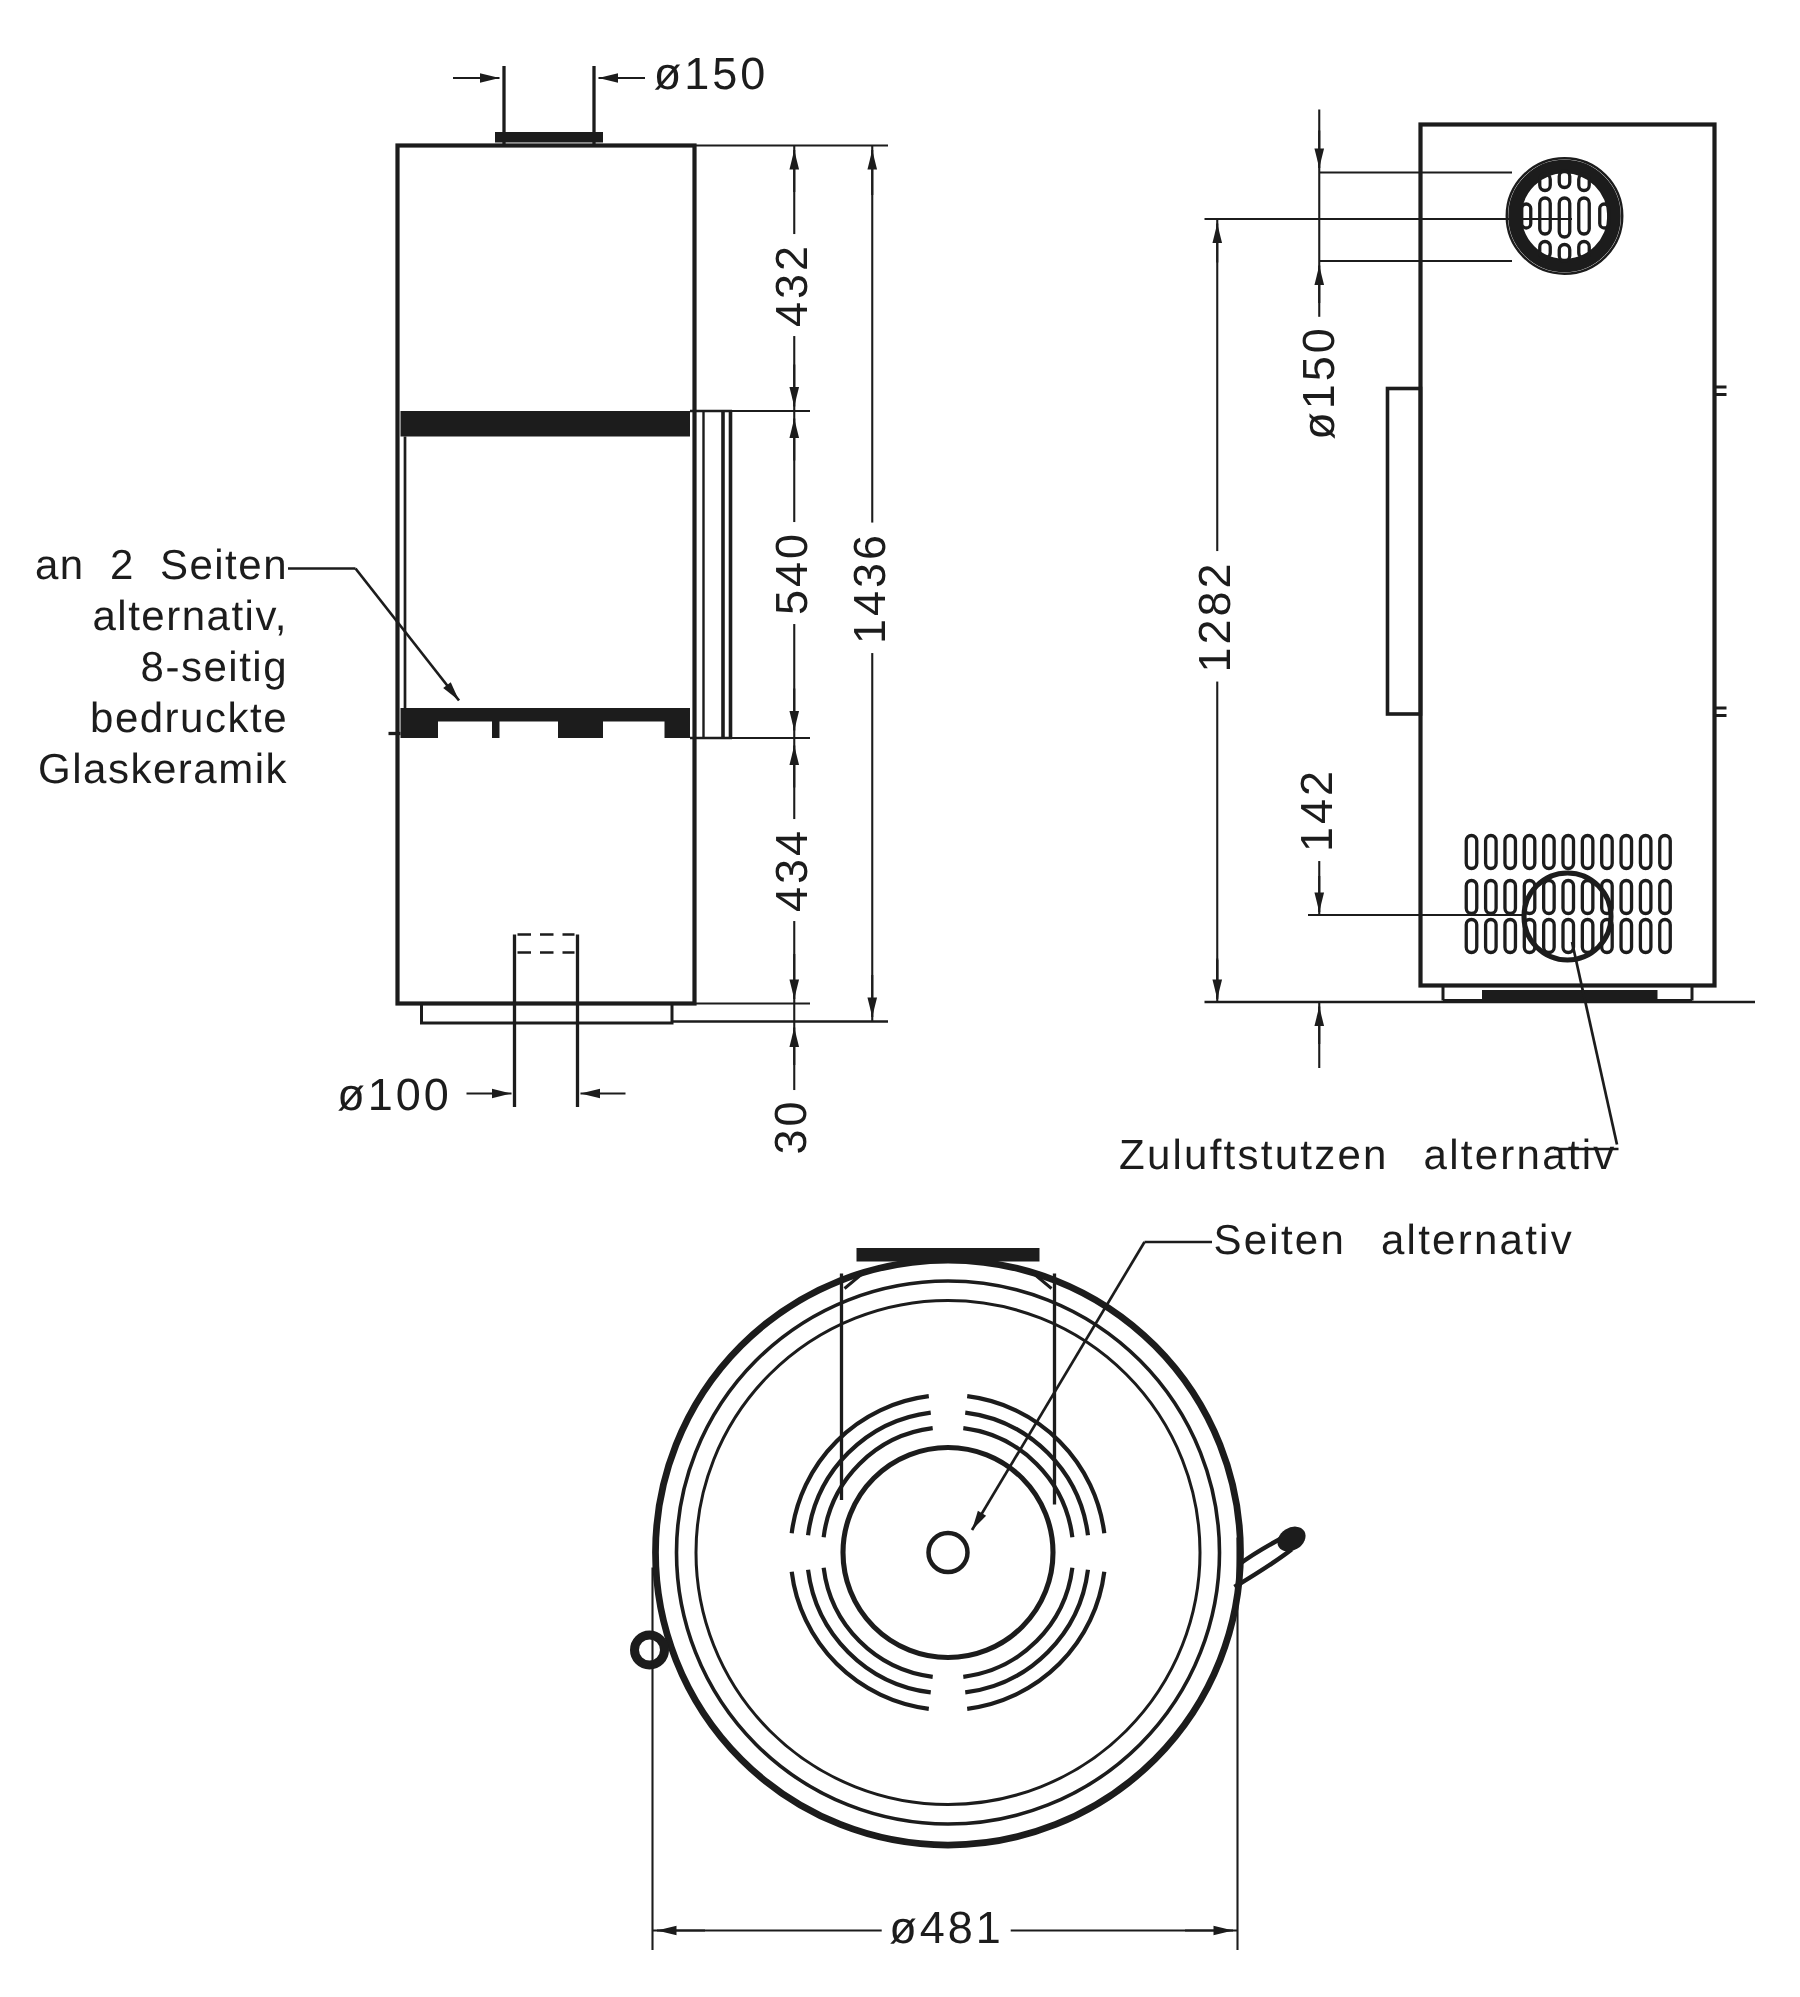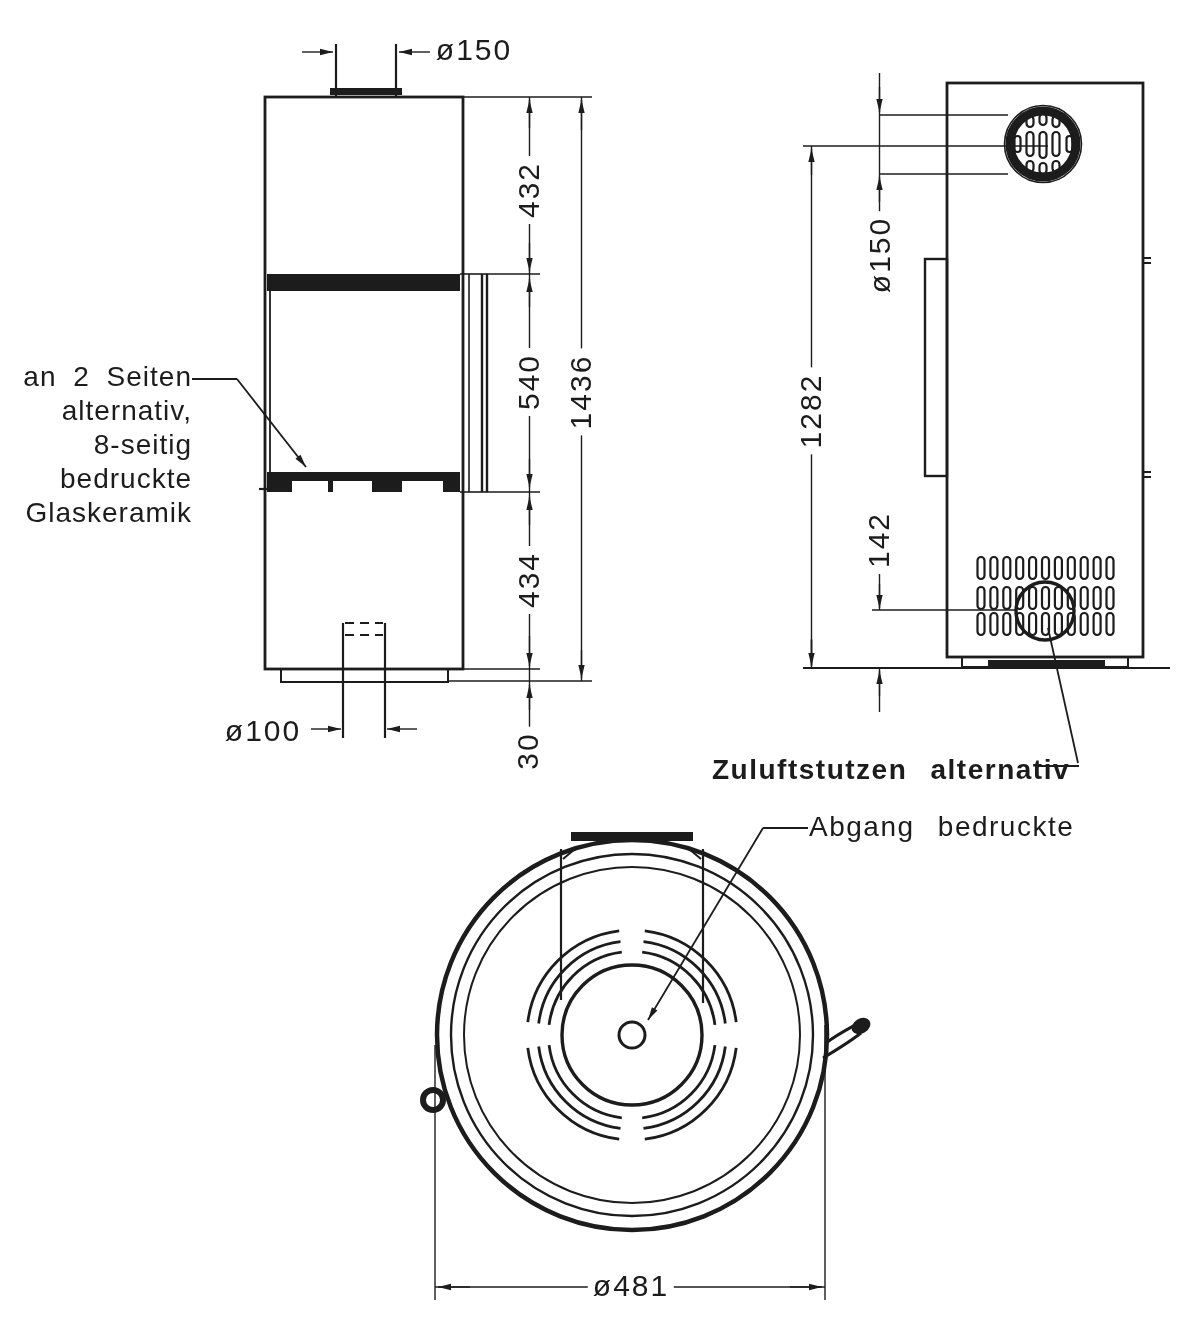--- a/index.html
+++ b/index.html
@@ -233,16 +233,16 @@
   <div class="dim rot" style="left:529px;top:580px;">434</div>
   <div class="dim rot" style="left:528px;top:751px;">30</div>
   <div class="dim" style="left:252px;top:731px;margin-left:11px;">ø100</div>
 
   <div class="dim rot" style="left:880px;top:255px;">ø150</div>
   <div class="dim rot" style="left:811px;top:411px;">1282</div>
   <div class="dim rot" style="left:879px;top:540px;">142</div>
 
   <div class="dim" style="left:631px;top:1286px;text-align:center;">ø481</div>
 
-  <div class="leader-label" style="left:712px;top:754px;font-weight:bold;">Zuluftstutzen alternativ</div>
-  <div class="leader-label" style="left:809px;top:811px;">Abgang bedruckte</div>
+  <div class="leader-label" style="left:746px;top:754px;">Zuluftstutzen alternativ</div>
+  <div class="leader-label" style="left:809px;top:811px;">Seiten alternativ</div>
 
 </div>
 
 </body></html>

